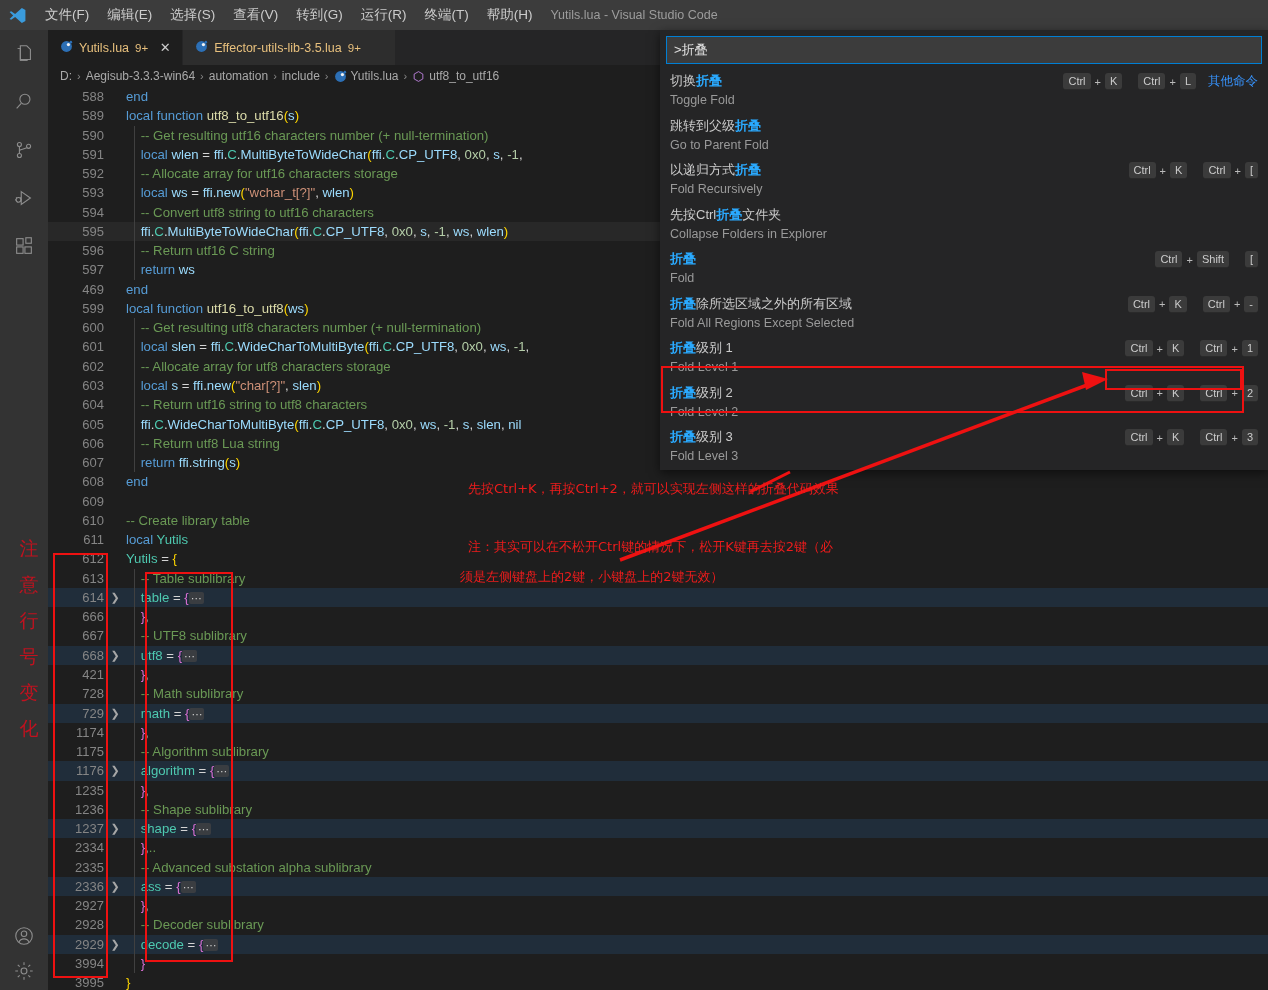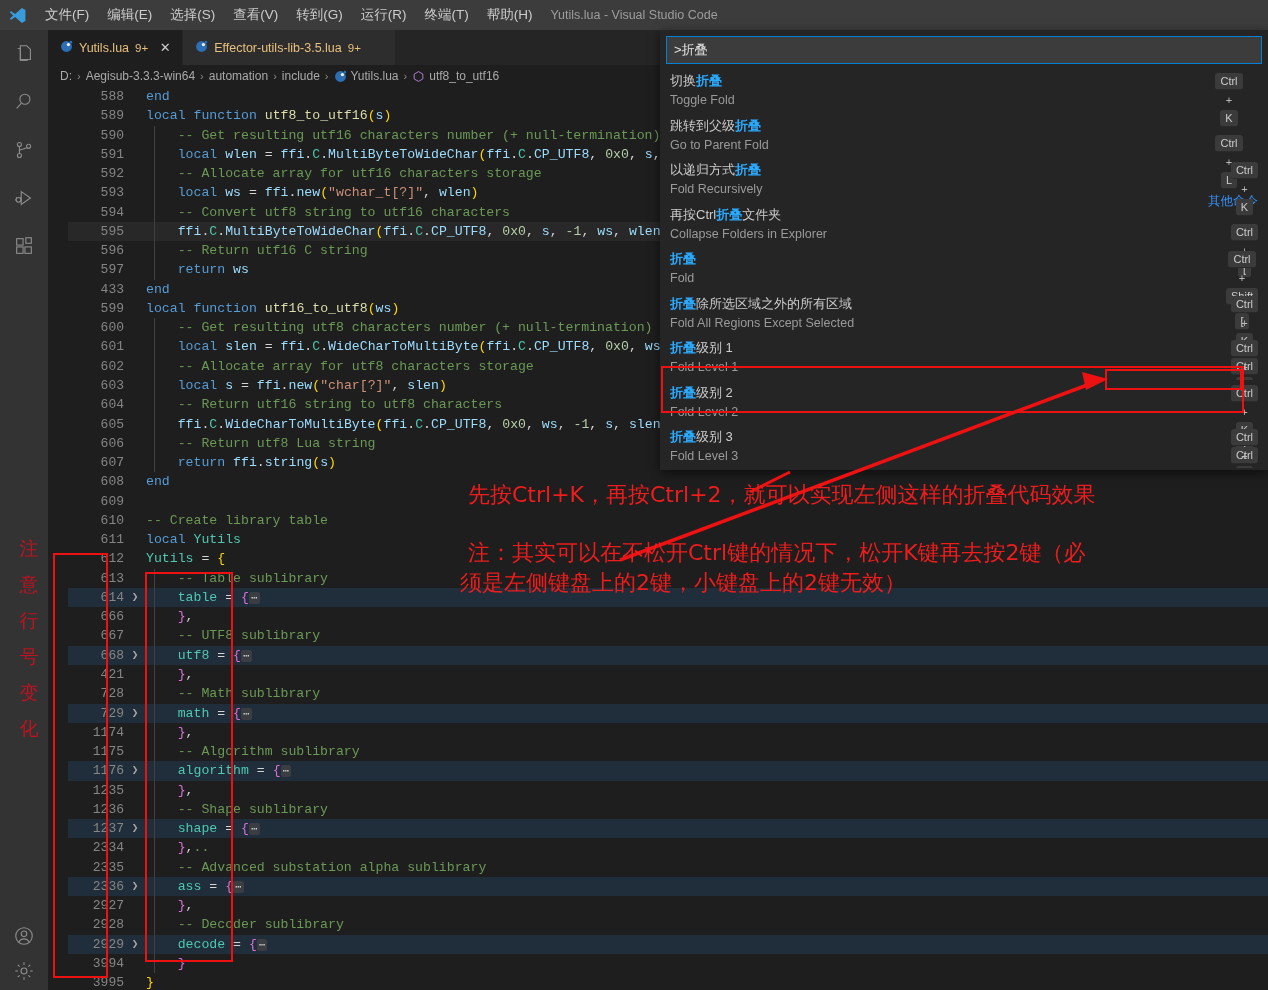--- a/index.html
+++ b/index.html
@@ -59,23 +59,22 @@
     height:22px; display:flex; align-items:center; padding-left:12px; gap:5px;
     font-size:12px; color:#a9a9a9; background:#1e1e1e;
   }
   .bc-sep{ color:#8a8a8a; font-size:11px; }
   .bc-item{ color:#a9a9a9; }
   .bc-sym{ display:flex; align-items:center; gap:4px; }
 
   
   .code-wrap{
     position:relative; height:903px; overflow:hidden; background:#1e1e1e;
-    font-family:Liberation Mono, monospace;
+    font-family:Liberation Sans, sans-serif;
     font-size:13.2px;
-    padding-left:20px;
   }
   .row{ position:relative; height:19.28px; line-height:19.28px; white-space:pre; }
   .row.cur{ background:#282828; }
   .row.folded-row{ background:#202d3a; }
   .ln{
     position:absolute; left:0; width:56px; text-align:right;
     color:#858585; font-size:13px;
   }
   .chev{ position:absolute; left:60px; width:14px; color:#a7a7a7; font-size:11px; text-align:center; }
   .txt{ position:absolute; left:78px; }
@@ -108,32 +107,32 @@
     font-family:"Liberation Sans",sans-serif;
   }
   .pal-list{ position:relative; height:400px; overflow:hidden; }
   .pal-row{
     position:relative; height:44.5px; padding:3px 10px 0 10px;
   }
   .pal-row.sel{ background:#252526; }
   .pal-title{ font-size:13px; line-height:20px; color:#cccccc; }
   .pal-title .hl{ color:#2aaaff; font-weight:bold; }
   .pal-sub{ font-size:12.5px; line-height:19px; color:#9a9a9a; }
-  .pal-keys{ position:absolute; right:10px; top:5px; display:flex; align-items:center; gap:4px;flex-direction:column; }
+  .pal-keys{ position:absolute; right:10px; top:5px; display:flex; align-items:center; gap:4px; }
   .kb{
     background:#3b3b3b; color:#cccccc; font-size:11px; border-radius:3px;
     padding:1px 5px; border-bottom:1px solid #2a2a2a; line-height:14px;
     font-family:"Liberation Sans",sans-serif;
   }
   .kplus{ color:#bbbbbb; font-size:11px; }
   .kgap{ width:8px; }
   .morelink{ color:#3794ff; font-size:12.5px; margin-left:8px;font-family:Liberation Mono, monospace; }
 
   
-  .anno-red{ position:absolute; color:#ee1c1c; font-size:22px;
+  .anno-red{ position:absolute; color:#ee1c1c; font-size:13px;
     font-family:"DejaVu Sans","Liberation Sans",sans-serif; z-index:60; white-space:nowrap;}
   .redbox{ position:absolute; border:2.5px solid #ee1111; z-index:55; pointer-events:none; }
   .vert-note{
     position:absolute; left:16px; top:530px; width:26px; z-index:60;
     color:#c1121f; font-size:19px; line-height:36px; text-align:center;
     font-family:"DejaVu Sans",sans-serif;
   }
   svg.arrow{ position:absolute; z-index:58; overflow:visible; pointer-events:none;}
 </style>
 </head>
@@ -277,21 +276,21 @@
         <div class="row"><span class="ln">588</span><span class="txt"><span class="k">end</span></span></div>
         <div class="row"><span class="ln">589</span><span class="txt"><span class="k">local</span> <span class="k">function</span> <span class="fn">utf8_to_utf16</span><span class="par">(</span><span class="v">s</span><span class="par">)</span></span></div>
         <div class="row"><span class="ln">590</span><span class="guide"></span><span class="txt">    <span class="c">-- Get resulting utf16 characters number (+ null-termination)</span></span></div>
         <div class="row"><span class="ln">591</span><span class="guide"></span><span class="txt">    <span class="k">local</span> <span class="v">wlen</span> <span class="p">=</span> <span class="v">ffi</span><span class="p">.</span><span class="ty">C</span><span class="p">.</span><span class="v">MultiByteToWideChar</span><span class="par">(</span><span class="v">ffi</span><span class="p">.</span><span class="ty">C</span><span class="p">.</span><span class="v">CP_UTF8</span><span class="p">,</span> <span class="n">0x0</span><span class="p">,</span> <span class="v">s</span><span class="p">,</span> <span class="n">-1</span><span class="p">,</span></span></div>
         <div class="row"><span class="ln">592</span><span class="guide"></span><span class="txt">    <span class="c">-- Allocate array for utf16 characters storage</span></span></div>
         <div class="row"><span class="ln">593</span><span class="guide"></span><span class="txt">    <span class="k">local</span> <span class="v">ws</span> <span class="p">=</span> <span class="v">ffi</span><span class="p">.</span><span class="v">new</span><span class="par">(</span><span class="s">"wchar_t[?]"</span><span class="p">,</span> <span class="v">wlen</span><span class="par">)</span></span></div>
         <div class="row"><span class="ln">594</span><span class="guide"></span><span class="txt">    <span class="c">-- Convert utf8 string to utf16 characters</span></span></div>
         <div class="row cur"><span class="ln">595</span><span class="guide"></span><span class="txt">    <span class="v">ffi</span><span class="p">.</span><span class="ty">C</span><span class="p">.</span><span class="v">MultiByteToWideChar</span><span class="par">(</span><span class="v">ffi</span><span class="p">.</span><span class="ty">C</span><span class="p">.</span><span class="v">CP_UTF8</span><span class="p">,</span> <span class="n">0x0</span><span class="p">,</span> <span class="v">s</span><span class="p">,</span> <span class="n">-1</span><span class="p">,</span> <span class="v">ws</span><span class="p">,</span> <span class="v">wlen</span><span class="par">)</span></span></div>
         <div class="row"><span class="ln">596</span><span class="guide"></span><span class="txt">    <span class="c">-- Return utf16 C string</span></span></div>
         <div class="row"><span class="ln">597</span><span class="guide"></span><span class="txt">    <span class="k">return</span> <span class="v">ws</span></span></div>
-        <div class="row"><span class="ln">433</span><span class="txt"><span class="k">end</span></span></div>
+        <div class="row"><span class="ln">469</span><span class="txt"><span class="k">end</span></span></div>
         <div class="row"><span class="ln">599</span><span class="txt"><span class="k">local</span> <span class="k">function</span> <span class="fn">utf16_to_utf8</span><span class="par">(</span><span class="v">ws</span><span class="par">)</span></span></div>
         <div class="row"><span class="ln">600</span><span class="guide"></span><span class="txt">    <span class="c">-- Get resulting utf8 characters number (+ null-termination)</span></span></div>
         <div class="row"><span class="ln">601</span><span class="guide"></span><span class="txt">    <span class="k">local</span> <span class="v">slen</span> <span class="p">=</span> <span class="v">ffi</span><span class="p">.</span><span class="ty">C</span><span class="p">.</span><span class="v">WideCharToMultiByte</span><span class="par">(</span><span class="v">ffi</span><span class="p">.</span><span class="ty">C</span><span class="p">.</span><span class="v">CP_UTF8</span><span class="p">,</span> <span class="n">0x0</span><span class="p">,</span> <span class="v">ws</span><span class="p">,</span> <span class="n">-1</span><span class="p">,</span></span></div>
         <div class="row"><span class="ln">602</span><span class="guide"></span><span class="txt">    <span class="c">-- Allocate array for utf8 characters storage</span></span></div>
         <div class="row"><span class="ln">603</span><span class="guide"></span><span class="txt">    <span class="k">local</span> <span class="v">s</span> <span class="p">=</span> <span class="v">ffi</span><span class="p">.</span><span class="v">new</span><span class="par">(</span><span class="s">"char[?]"</span><span class="p">,</span> <span class="v">slen</span><span class="par">)</span></span></div>
         <div class="row"><span class="ln">604</span><span class="guide"></span><span class="txt">    <span class="c">-- Return utf16 string to utf8 characters</span></span></div>
         <div class="row"><span class="ln">605</span><span class="guide"></span><span class="txt">    <span class="v">ffi</span><span class="p">.</span><span class="ty">C</span><span class="p">.</span><span class="v">WideCharToMultiByte</span><span class="par">(</span><span class="v">ffi</span><span class="p">.</span><span class="ty">C</span><span class="p">.</span><span class="v">CP_UTF8</span><span class="p">,</span> <span class="n">0x0</span><span class="p">,</span> <span class="v">ws</span><span class="p">,</span> <span class="n">-1</span><span class="p">,</span> <span class="v">s</span><span class="p">,</span> <span class="v">slen</span><span class="p">,</span> <span class="v">nil</span></span></div>
         <div class="row"><span class="ln">606</span><span class="guide"></span><span class="txt">    <span class="c">-- Return utf8 Lua string</span></span></div>
         <div class="row"><span class="ln">607</span><span class="guide"></span><span class="txt">    <span class="k">return</span> <span class="v">ffi</span><span class="p">.</span><span class="v">string</span><span class="par">(</span><span class="v">s</span><span class="par">)</span></span></div>
         <div class="row"><span class="ln">608</span><span class="txt"><span class="k">end</span></span></div>
@@ -354,21 +353,21 @@
             <span class="kb">Ctrl</span>
             <span class="kplus">+</span>
             <span class="kb">K</span>
             <span class="kgap"></span>
             <span class="kb">Ctrl</span>
             <span class="kplus">+</span>
             <span class="kb">[</span>
           </div>
         </div>
         <div class="pal-row">
-          <div class="pal-title"><span>再按Ctrl</span><span class="hl">折叠</span><span>文件夹</span></div>
+          <div class="pal-title"><span>先按Ctrl</span><span class="hl">折叠</span><span>文件夹</span></div>
           <div class="pal-sub">Collapse Folders in Explorer</div>
         </div>
         <div class="pal-row">
           <div class="pal-title"><span class="hl">折叠</span></div>
           <div class="pal-sub">Fold</div>
           <div class="pal-keys">
             <span class="kb">Ctrl</span>
             <span class="kplus">+</span>
             <span class="kb">Shift</span>
             <span class="kgap"></span>

